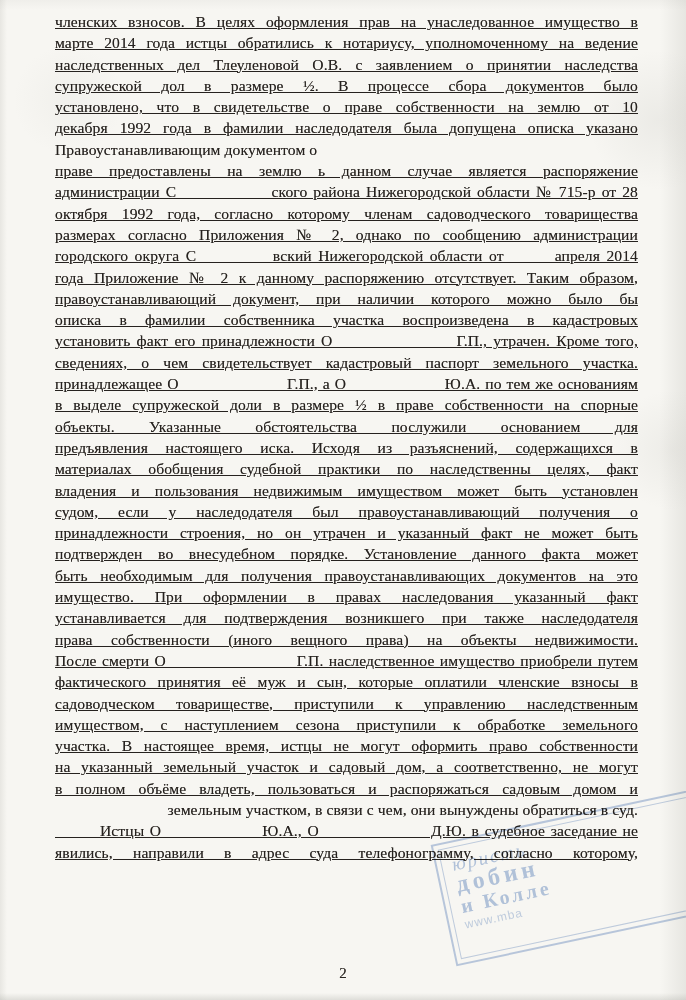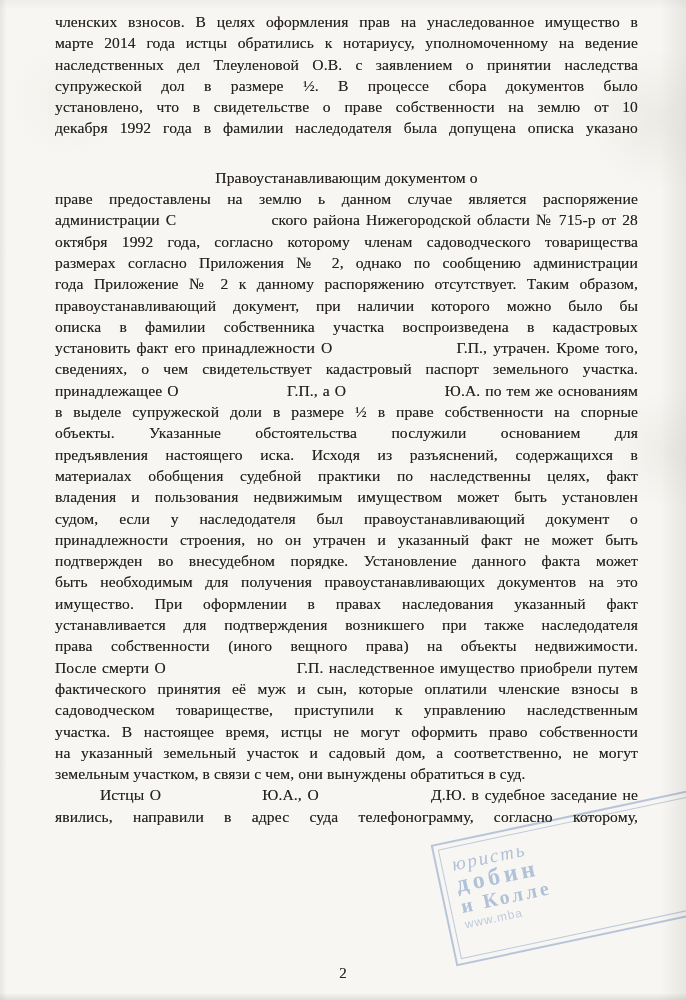--- a/index.html
+++ b/index.html
@@ -23,23 +23,23 @@
     position: absolute;
     left: 55px; top: 11px;
     width: 583px;
     font-size: 15.6px;
     line-height: 21.3px;
     color: #26221f;
     text-shadow: 0 0 .5px rgba(45,40,34,.55);
     letter-spacing: 0.1px;
   }
   .line { width: 100%; }
-  .line.j { text-align: justify; text-align-last: justify; }
-  .line.l { text-align: left; }
-  .line.r { text-align: center; margin-top: 28px; }
+  .line.j { text-align: justify; text-align-last: justify; text-decoration: underline; }
+  .line.l { text-align: right; }
+  .line.r { text-align: left; }
   .page-number {
     position: absolute;
     left: 0; right: 0;
     top: 965px;
     text-align: center;
     font-size: 15px;
     color: #2a2622;
     text-shadow: 0 0 .5px rgba(45,40,34,.5);
   }
   
@@ -77,43 +77,46 @@
       <div class="line j">марте 2014 года истцы обратились к нотариусу, уполномоченному на ведение</div>
       <div class="line j">наследственных дел Тлеуленовой О.В. с заявлением о принятии наследства</div>
       <div class="line j">супружеской дол в размере ½. В процессе сбора документов было</div>
       <div class="line j">установлено, что в свидетельстве о праве собственности на землю от 10</div>
       <div class="line j">декабря 1992 года в фамилии наследодателя была допущена описка указано</div>
       <div class="line r">Правоустанавливающим документом о</div>
       <div class="line j">праве предоставлены на землю ь данном случае является распоряжение</div>
       <div class="line j">администрации С&nbsp;&nbsp;&nbsp;&nbsp;&nbsp;&nbsp;&nbsp;&nbsp;&nbsp;&nbsp;&nbsp;&nbsp;&nbsp;&nbsp;&nbsp;&nbsp;ского района Нижегородской области № 715-р от 28</div>
       <div class="line j">октября 1992 года, согласно которому членам садоводческого товарищества</div>
       <div class="line j">размерах согласно Приложения № 2, однако по сообщению администрации</div>
+      <div class="line j">городского округа С&nbsp;&nbsp;&nbsp;&nbsp;&nbsp;&nbsp;&nbsp;&nbsp;&nbsp;&nbsp;&nbsp;&nbsp;вский Нижегородской области от&nbsp;&nbsp;&nbsp;&nbsp;&nbsp;&nbsp;&nbsp;&nbsp;апреля 2014</div>
       <div class="line j">года Приложение № 2 к данному распоряжению отсутствует. Таким образом,</div>
       <div class="line j">правоустанавливающий документ, при наличии которого можно было бы</div>
       <div class="line j">описка в фамилии собственника участка воспроизведена в кадастровых</div>
       <div class="line j">установить факт его принадлежности О&nbsp;&nbsp;&nbsp;&nbsp;&nbsp;&nbsp;&nbsp;&nbsp;&nbsp;&nbsp;&nbsp;&nbsp;&nbsp;&nbsp;&nbsp;&nbsp;&nbsp;&nbsp;&nbsp;&nbsp;Г.П., утрачен. Кроме того,</div>
       <div class="line j">сведениях, о чем свидетельствует кадастровый паспорт земельного участка.</div>
       <div class="line j">принадлежащее О&nbsp;&nbsp;&nbsp;&nbsp;&nbsp;&nbsp;&nbsp;&nbsp;&nbsp;&nbsp;&nbsp;&nbsp;&nbsp;&nbsp;&nbsp;&nbsp;&nbsp;&nbsp;&nbsp;&nbsp;&nbsp;&nbsp;Г.П., а О&nbsp;&nbsp;&nbsp;&nbsp;&nbsp;&nbsp;&nbsp;&nbsp;&nbsp;&nbsp;&nbsp;&nbsp;&nbsp;&nbsp;&nbsp;&nbsp;&nbsp;&nbsp;&nbsp;&nbsp;Ю.А. по тем же основаниям</div>
       <div class="line j">в выделе супружеской доли в размере ½ в праве собственности на спорные</div>
       <div class="line j">объекты. Указанные обстоятельства послужили основанием для</div>
       <div class="line j">предъявления настоящего иска. Исходя из разъяснений, содержащихся в</div>
       <div class="line j">материалах обобщения судебной практики по наследственны целях, факт</div>
       <div class="line j">владения и пользования недвижимым имуществом может быть установлен</div>
-      <div class="line j">судом, если у наследодателя был правоустанавливающий документ о</div>
+      <div class="line j">судом, если у наследодателя был правоустанавливающий получения о</div>
       <div class="line j">принадлежности строения, но он утрачен и указанный факт не может быть</div>
       <div class="line j">подтвержден во внесудебном порядке. Установление данного факта может</div>
       <div class="line j">быть необходимым для получения правоустанавливающих документов на это</div>
       <div class="line j">имущество. При оформлении в правах наследования указанный факт</div>
       <div class="line j">устанавливается для подтверждения возникшего при также наследодателя</div>
       <div class="line j">права собственности (иного вещного права) на объекты недвижимости.</div>
       <div class="line j">После смерти О&nbsp;&nbsp;&nbsp;&nbsp;&nbsp;&nbsp;&nbsp;&nbsp;&nbsp;&nbsp;&nbsp;&nbsp;&nbsp;&nbsp;&nbsp;&nbsp;&nbsp;&nbsp;&nbsp;&nbsp;&nbsp;&nbsp;&nbsp;&nbsp;Г.П. наследственное имущество приобрели путем</div>
       <div class="line j">фактического принятия её муж и сын, которые оплатили членские взносы в</div>
       <div class="line j">садоводческом товариществе, приступили к управлению наследственным</div>
+      <div class="line j">имуществом, с наступлением сезона приступили к обработке земельного</div>
       <div class="line j">участка. В настоящее время, истцы не могут оформить право собственности</div>
       <div class="line j">на указанный земельный участок и садовый дом, а соответственно, не могут</div>
+      <div class="line j">в полном объёме владеть, пользоваться и распоряжаться садовым домом и</div>
       <div class="line l">земельным участком, в связи с чем, они вынуждены обратиться в суд.</div>
       <div class="line j">&nbsp;&nbsp;&nbsp;&nbsp;&nbsp;&nbsp;&nbsp;&nbsp;Истцы О&nbsp;&nbsp;&nbsp;&nbsp;&nbsp;&nbsp;&nbsp;&nbsp;&nbsp;&nbsp;&nbsp;&nbsp;&nbsp;&nbsp;&nbsp;&nbsp;&nbsp;&nbsp;Ю.А., О&nbsp;&nbsp;&nbsp;&nbsp;&nbsp;&nbsp;&nbsp;&nbsp;&nbsp;&nbsp;&nbsp;&nbsp;&nbsp;&nbsp;&nbsp;&nbsp;&nbsp;&nbsp;&nbsp;&nbsp;Д.Ю. в судебное заседание не</div>
       <div class="line j">явились, направили в адрес суда телефонограмму, согласно которому,</div>
     </div>
 
   <div class="page-number">2</div>
 
   <div class="stamp">
     <div class="stamp-inner">
       <div class="wm-l1">юристь</div>

